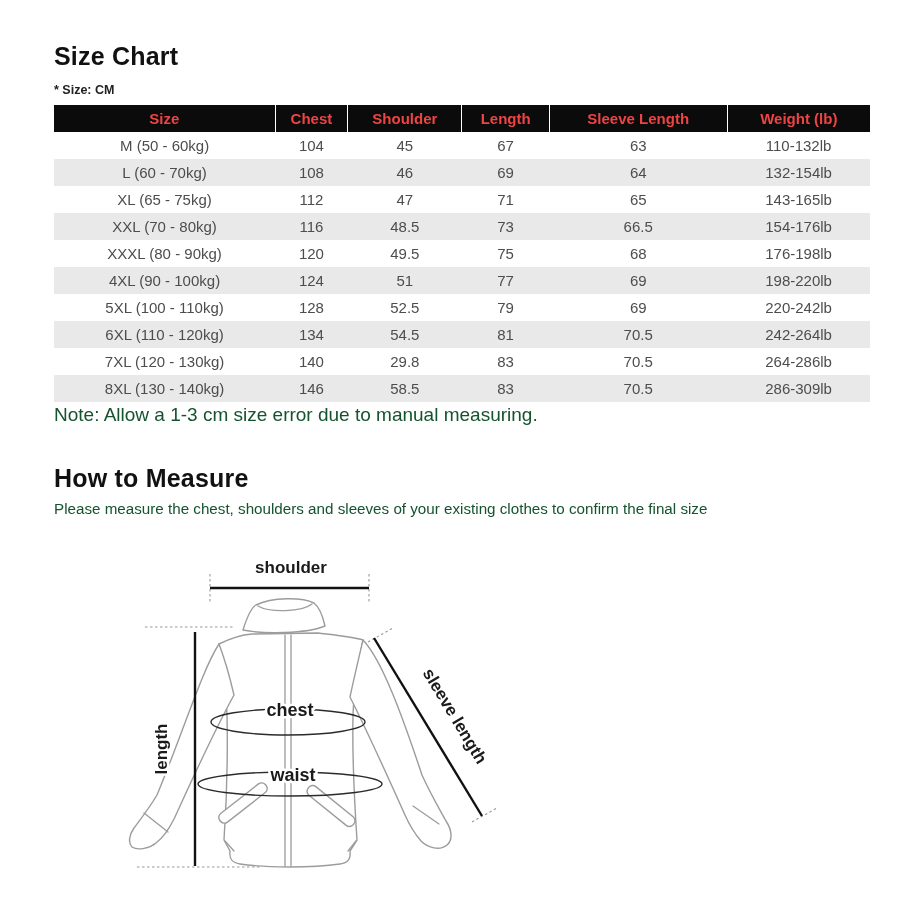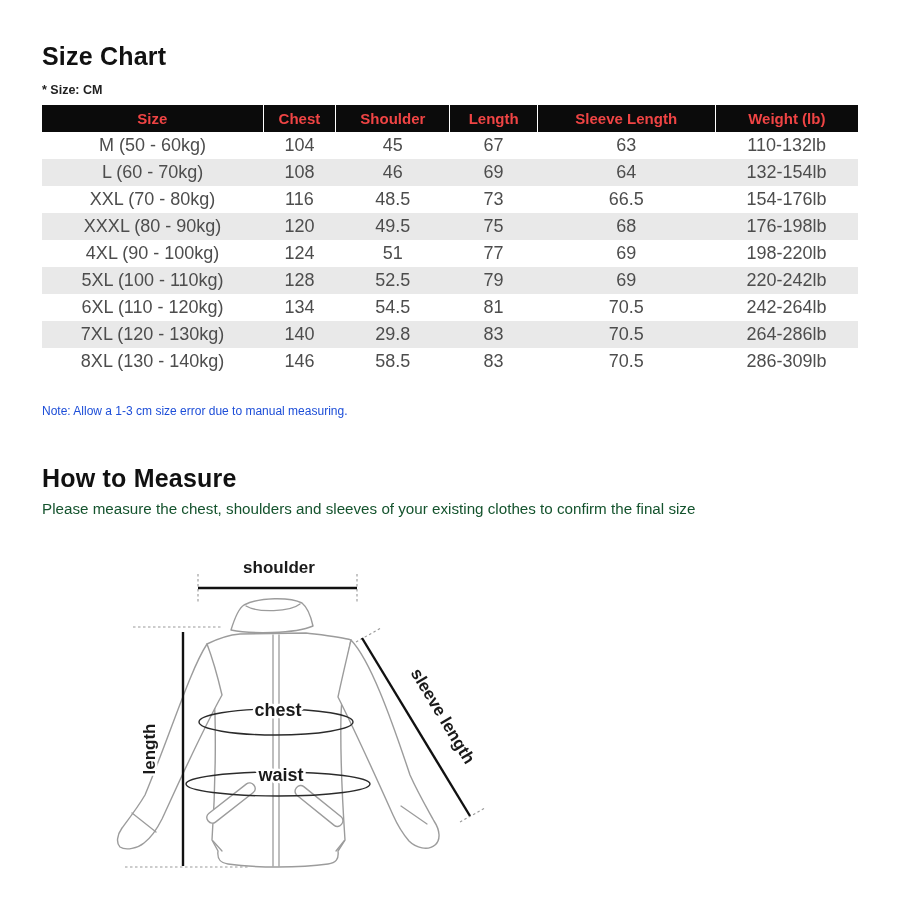--- a/index.html
+++ b/index.html
@@ -4,20 +4,21 @@
 <style>
   * { margin: 0; padding: 0; box-sizing: border-box; }
   html, body { background: #fff; }
   body { font-family: "Liberation Sans", sans-serif; }
   .page {
     position: relative;
     width: 888px;
     height: 900px;
     background: #ffffff;
     overflow: hidden;
+    margin-left: 12px;
   }
   .page-title {
     position: absolute;
     left: 42px;
     font-size: 25px;
     font-weight: 700;
     color: #111111;
     letter-spacing: 0.2px;
   }
   #size-chart-title { top: 42px; }
@@ -42,39 +43,39 @@
     background: #0b0b0b;
     color: #ef4444;
     font-size: 15px;
     font-weight: 600;
     height: 27px;
     text-align: center;
     vertical-align: middle;
   }
   table.size-table th + th { border-left: 1.5px solid #ffffff; }
   table.size-table td {
-    font-size: 18px;
+    font-size: 15px;
     color: #4d4d4d;
     height: 27px;
     text-align: center;
     vertical-align: middle;
   }
   table.size-table tbody tr:nth-child(even) { background: #e9e9e9; }
   .col-size { width: 27.1%; }
   .col-chest { width: 8.9%; }
   .col-shoulder { width: 14.0%; }
   .col-length { width: 10.7%; }
   .col-sleeve { width: 21.8%; }
   .col-weight { width: 17.5%; }
   .note-text {
     position: absolute;
     left: 42px;
     top: 404px;
-    font-size: 12px;
-    color: #1d4ed8;
+    font-size: 19px;
+    color: #14532d;
   }
   .measure-desc {
     position: absolute;
     left: 42px;
     top: 500px;
     font-size: 15.2px;
     color: #14532d;
     text-align: center;
   }
   .diagram {
@@ -162,20 +163,28 @@
         </tr>
         <tr>
           <td>L (60 - 70kg)</td>
           <td>108</td>
           <td>46</td>
           <td>69</td>
           <td>64</td>
           <td>132-154lb</td>
         </tr>
         <tr>
+          <td>XL (65 - 75kg)</td>
+          <td>112</td>
+          <td>47</td>
+          <td>71</td>
+          <td>65</td>
+          <td>143-165lb</td>
+        </tr>
+        <tr>
           <td>XXL (70 - 80kg)</td>
           <td>116</td>
           <td>48.5</td>
           <td>73</td>
           <td>66.5</td>
           <td>154-176lb</td>
         </tr>
         <tr>
           <td>XXXL (80 - 90kg)</td>
           <td>120</td>

